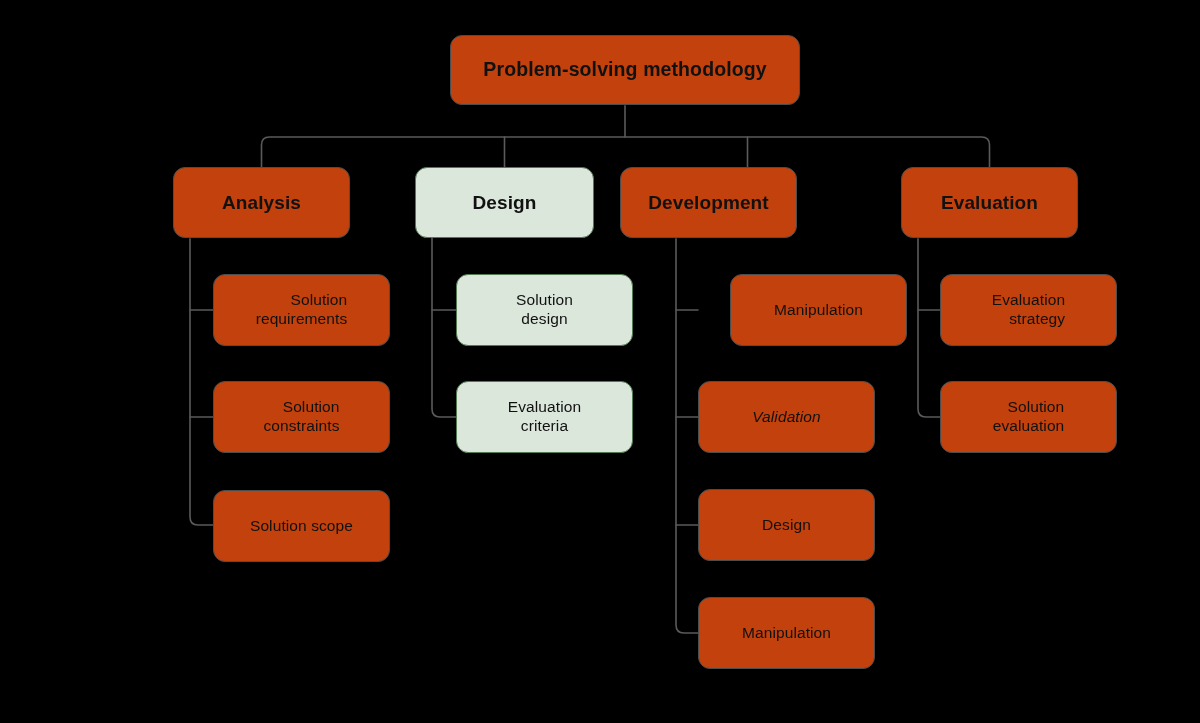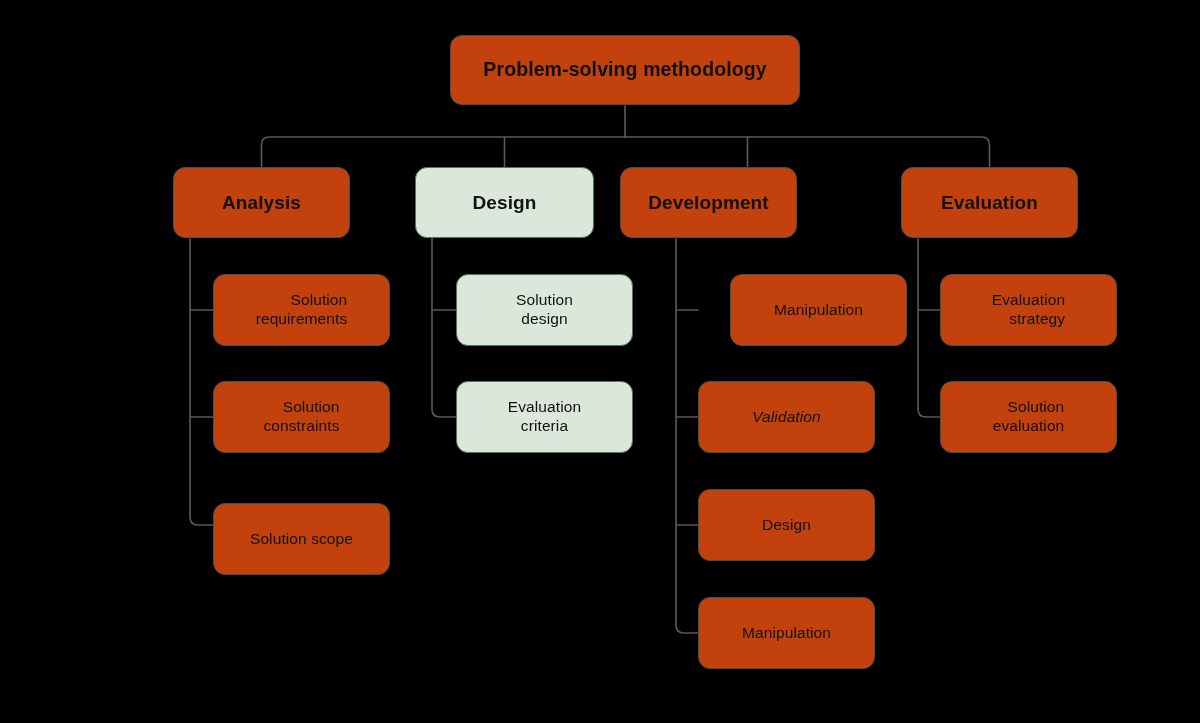--- a/index.html
+++ b/index.html
@@ -84,21 +84,21 @@
       <path d="M918 310 H940" fill="none" stroke="#5A5A5A" stroke-width="1.6" stroke-linecap="round"></path>
       <path d="M918 238 V409 Q918 417 926 417 H940" fill="none" stroke="#5A5A5A" stroke-width="1.6" stroke-linecap="round"></path>
     </svg>
   <div id="nodes">
       <div class="node root grey" style="left: 450px; top: 35px; width: 350px; height: 70px;">Problem-solving methodology</div>
       <div class="node level2 grey" style="left: 173px; top: 167px; width: 177px; height: 71px;">Analysis</div>
       <div class="node leaf grey" style="left: 213px; top: 274px; width: 177px; height: 72px;">Solution
 requirements</div>
       <div class="node leaf grey" style="left: 213px; top: 381px; width: 177px; height: 72px;">Solution
 constraints</div>
-      <div class="node leaf grey" style="left: 213px; top: 503px; width: 177px; height: 72px;">Solution scope</div>
+      <div class="node leaf grey" style="left: 213px; top: 490px; width: 177px; height: 72px;">Solution scope</div>
       <div class="node level2 green" style="left: 415px; top: 167px; width: 179px; height: 71px;">Design</div>
       <div class="node leaf green" style="left: 456px; top: 274px; width: 177px; height: 72px;">Solution
 design</div>
       <div class="node leaf green" style="left: 456px; top: 381px; width: 177px; height: 72px;">Evaluation
 criteria</div>
       <div class="node level2 grey" style="left: 620px; top: 167px; width: 177px; height: 71px;">Development</div>
       <div class="node leaf grey" style="left: 698px; top: 274px; width: 177px; height: 72px; margin-left: 32px;">Manipulation</div>
       <div class="node leaf grey" style="left: 698px; top: 381px; width: 177px; height: 72px; font-style: italic;">Validation</div>
       <div class="node leaf grey" style="left: 698px; top: 489px; width: 177px; height: 72px;">Design</div>
       <div class="node leaf grey" style="left: 698px; top: 597px; width: 177px; height: 72px;">Manipulation</div>

